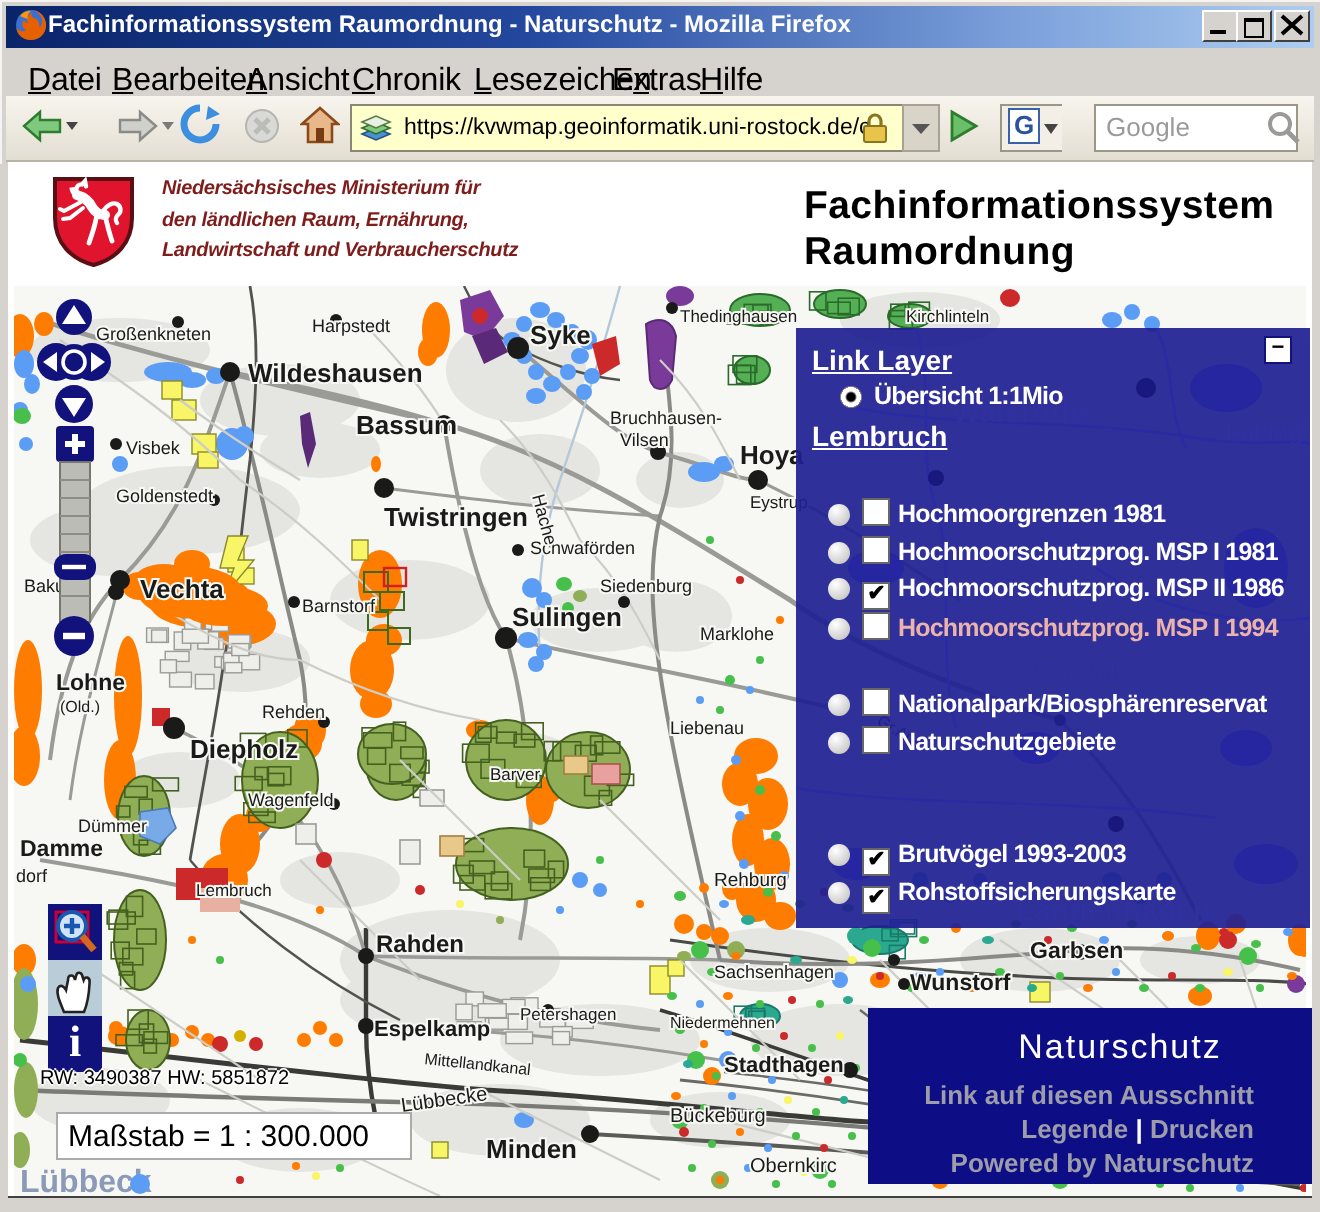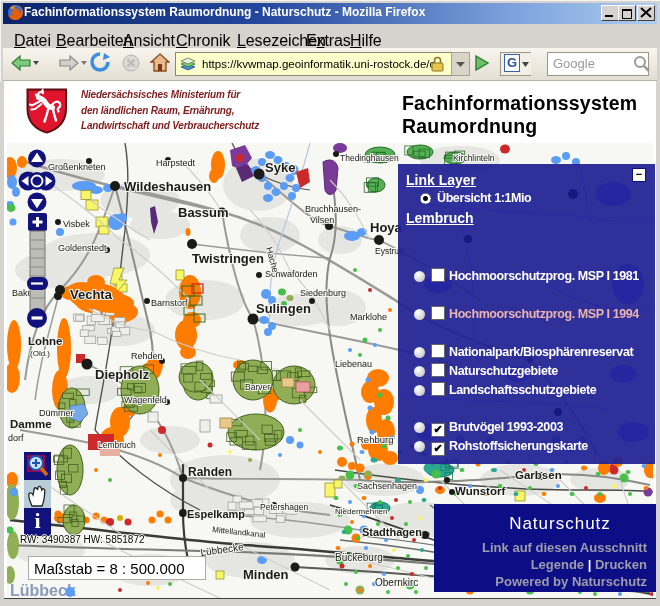--- a/index.html
+++ b/index.html
@@ -35,21 +35,21 @@
   #lsw{left:398px;top:164px;width:257px;height:300px;background:rgba(32,32,146,0.93);color:#fff;font-weight:bold;}
   #lsw .hd{position:absolute;left:8px;font-size:14px;text-decoration:underline;}
   #lsw .row{position:absolute;left:16px;font-size:12.5px;white-space:nowrap;letter-spacing:-0.4px;}
   #lsw .cb{display:inline-block;width:12px;height:12px;background:#fff;border:1px solid #666;
            vertical-align:-2px;margin-right:4px;text-align:center;line-height:11px;color:#000;font-size:11px;}
   #lsw .dot{display:inline-block;width:11px;height:11px;border-radius:50%;
             background:radial-gradient(circle at 35% 30%,#fff,#b9b9b9);vertical-align:-2px;margin-right:6px;}
   
   #nsp{left:434px;top:504px;width:222px;height:88px;background:#0d0d86;color:#fff;}
   #nsp .t1{position:absolute;left:0;right:14px;top:10px;font-size:17px;text-align:center;letter-spacing:1px;margin-left:44px;}
-  #nsp .g{position:absolute;right:9px;color:#9c9caa;font-size:13px;font-weight:bold;white-space:nowrap;}
+  #nsp .g{position:absolute;right:29px;color:#9c9caa;font-size:13px;font-weight:bold;white-space:nowrap;}
   
   #rwhw{left:20px;top:534px;font-size:10px;color:#000;white-space:nowrap;
         text-shadow:-1px 0 #fff,1px 0 #fff,0 -1px #fff,0 1px #fff;}
   #scalebox{left:28px;top:556px;width:171px;height:22px;background:#fff;border:1px solid #aaa;
             font-size:15px;color:#000;line-height:24px;padding-left:5px;}
 </style>
 </head>
 <body>
 <div id="frame" class="abs"></div>
 <div id="titlebar" class="abs"></div>
@@ -846,36 +846,37 @@
     <g fill="#18187e">
       <circle cx="175" cy="30" r="5"></circle>
         <circle cx="70" cy="75" r="4"></circle>
         <circle cx="160" cy="248" r="4"></circle>
     </g>
   </svg>
   <div class="hd" style="top:8px;">Link Layer</div>
   <div class="row" style="top:27px;left:22px;">
     <span class="dot" style="background:radial-gradient(circle at 50% 50%,#000 0 2px,#fff 3px 5px,#888 5px);"></span>Übersicht 1:1Mio</div>
   <div class="hd" style="top:46px;">Lembruch</div>
+  <div class="row" style="top:85px"><span class="dot"></span><span class="cb"></span>Hochmoorgrenzen 1981</div>
   <div class="row" style="top:104px"><span class="dot"></span><span class="cb"></span>Hochmoorschutzprog. MSP I 1981</div>
+  <div class="row" style="top:123px"><span class="dot"></span><span class="cb">✔</span>Hochmoorschutzprog. MSP II 1986</div>
   <div class="row" style="top:142px;color:#eab3ae"><span class="dot"></span><span class="cb"></span>Hochmoorschutzprog. MSP I 1994</div>
   <div class="row" style="top:199px"><span class="dot"></span><span class="cb"></span>Naturschutzgebiete</div>
   <div class="row" style="top:180px"><span class="dot"></span><span class="cb"></span>Nationalpark/Biosphärenreservat</div>
-  <div class="row" style="top:218px"><span class="dot"></span><span class="cb"></span>Landschaftsschutzgebiete</div>
   <div class="row" style="top:256px"><span class="dot"></span><span class="cb">✔</span>Brutvögel 1993-2003</div>
   <div class="row" style="top:275px"><span class="dot"></span><span class="cb">✔</span>Rohstoffsicherungskarte</div>
   <div style="position:absolute;right:9px;top:4px;width:12px;height:12px;background:#fff;border:1px solid #12127c;
        line-height:10px;text-align:center;font-size:11px;color:#000;">−</div>
 </div>
 
 <div id="nsp" class="abs">
   <div class="t1">Naturschutz</div>
   <div class="g" style="top:36px">Link auf diesen Ausschnitt</div>
   <div class="g" style="top:53px">Legende <span style="color:#fff">|</span> Drucken</div>
   <div class="g" style="top:70px">Powered by Naturschutz</div>
 </div>
 
 <div id="rwhw" class="abs">RW: 3490387 HW: 5851872</div>
-<div id="scalebox" class="abs">Maßstab = 8 : 500.000</div>
+<div id="scalebox" class="abs">Maßstab = 1 : 300.000</div>
 
 <div class="abs" style="left:0px;top:598px;width:660px;height:8px;background:#d6d3ce;border-top:1px solid #404040;"></div>
 <div class="abs" style="left:0px;top:82px;width:4px;height:524px;background:#d6d3ce;"></div>
 <div class="abs" style="left:656px;top:82px;width:4px;height:524px;background:#d6d3ce;"></div>
 
 </body></html>

